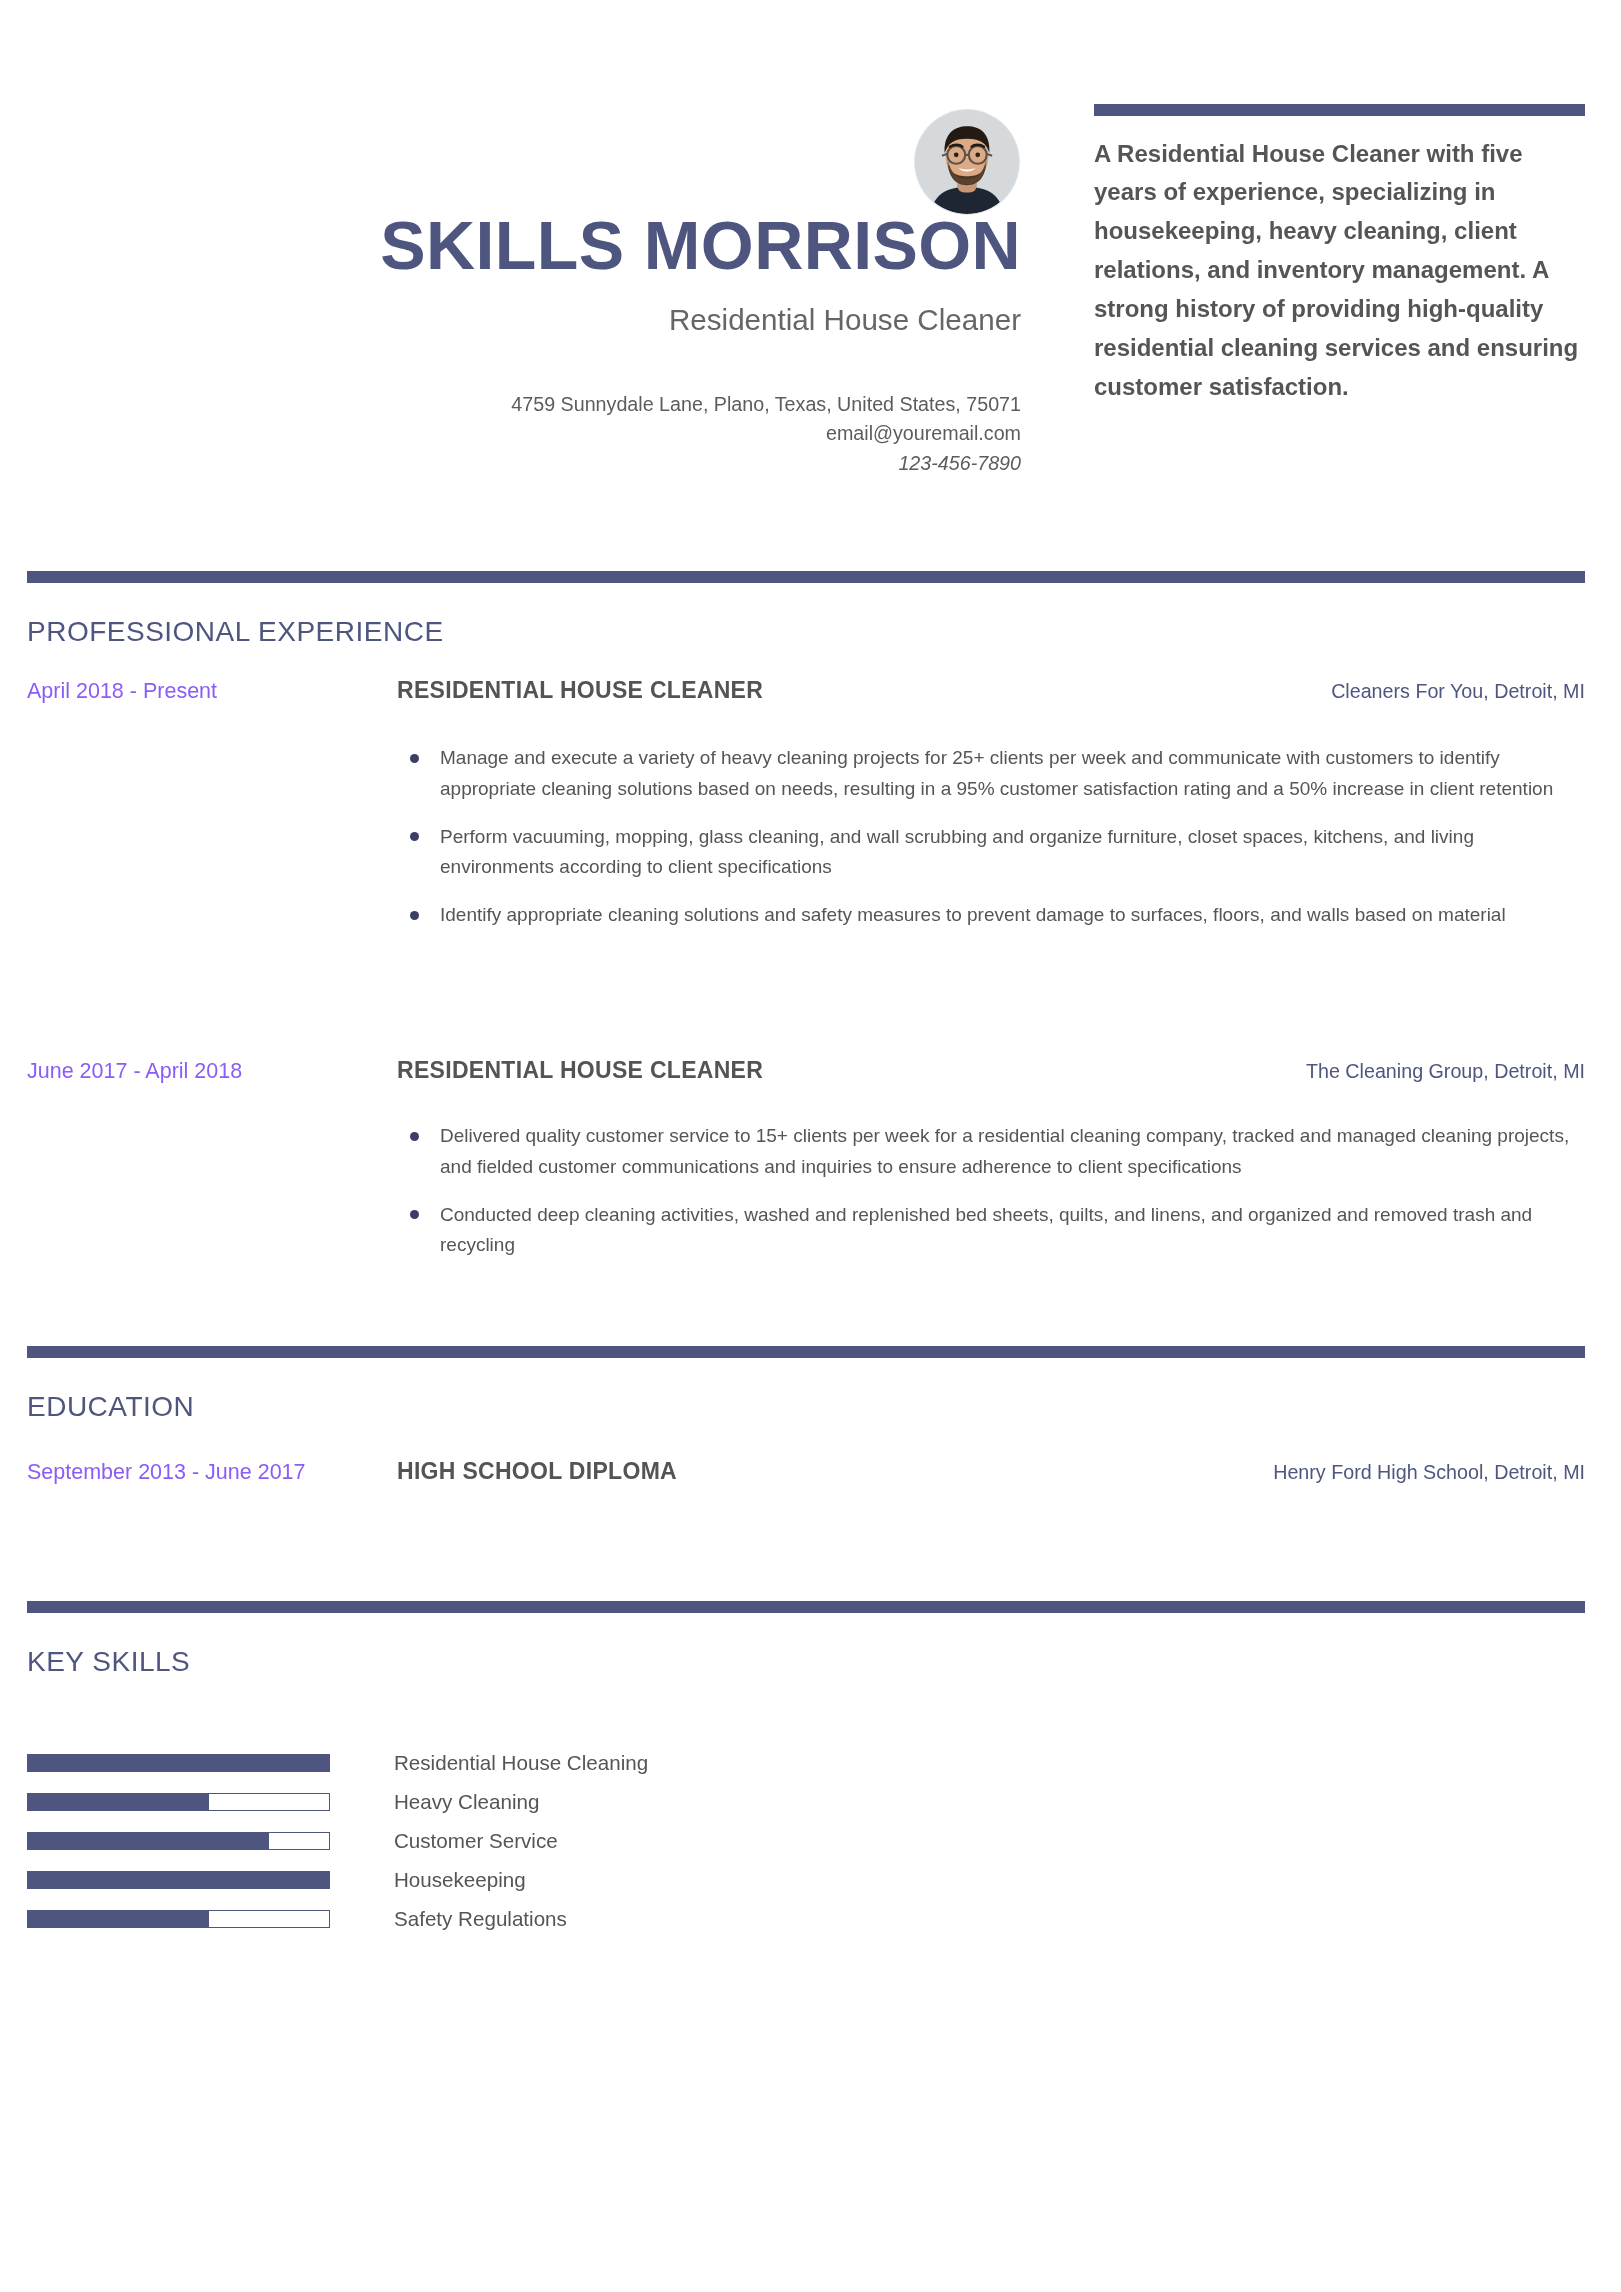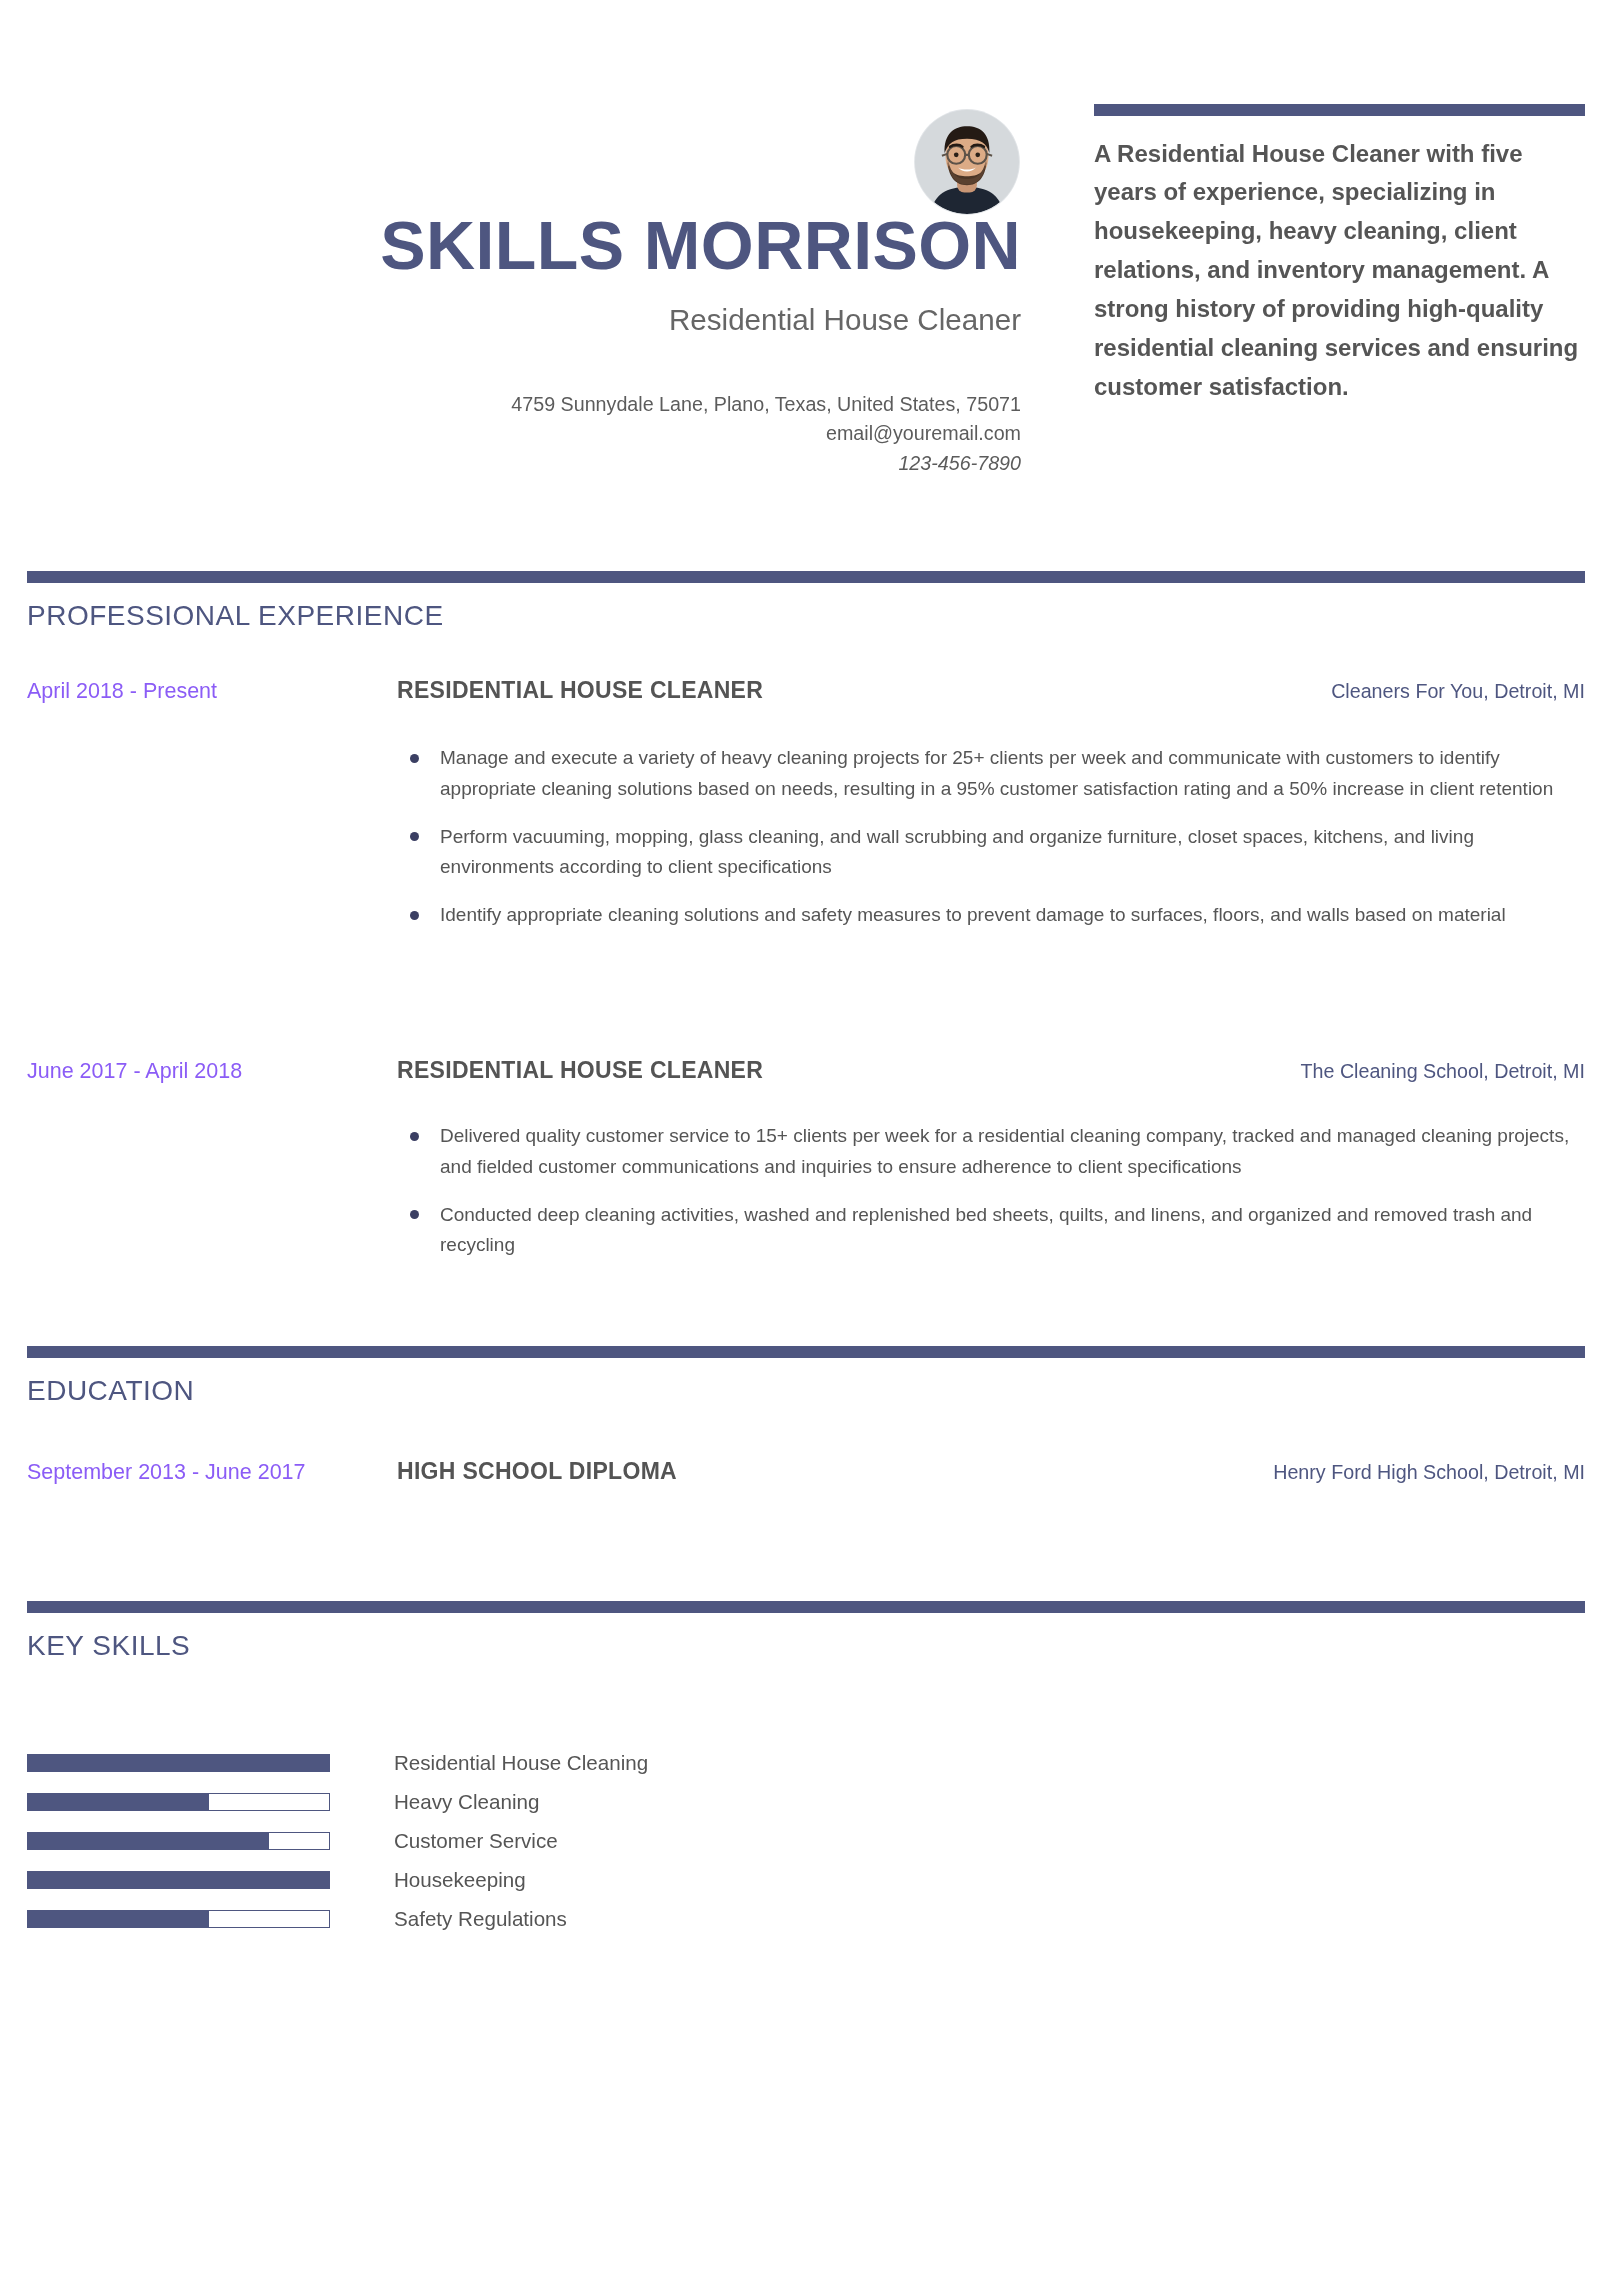--- a/index.html
+++ b/index.html
@@ -113,20 +113,21 @@
   }
 
   .section-title {
     position: absolute;
     left: 27px;
     font-size: 28px;
     color: #4E5680;
     font-weight: normal;
     letter-spacing: 0.5px;
     font-family: "Liberation Sans", sans-serif;
+    margin-top: 16px;
   }
 
   
   .entry-head {
     position: absolute;
     left: 27px;
     width: 1558px;
     height: 36px;
   }
   .entry-date {
@@ -287,21 +288,21 @@
   </div>
   <ul class="bullets" style="top:743px;">
     <li>Manage and execute a variety of heavy cleaning projects for 25+ clients per week and communicate with customers to identify appropriate cleaning solutions based on needs, resulting in a 95% customer satisfaction rating and a 50% increase in client retention</li>
     <li>Perform vacuuming, mopping, glass cleaning, and wall scrubbing and organize furniture, closet spaces, kitchens, and living environments according to client specifications</li>
     <li>Identify appropriate cleaning solutions and safety measures to prevent damage to surfaces, floors, and walls based on material</li>
   </ul>
 
   <div class="entry-head" style="top:1057px;">
     <div class="entry-date">June 2017 - April 2018</div>
     <div class="entry-title">RESIDENTIAL HOUSE CLEANER</div>
-    <div class="entry-org">The Cleaning School, Detroit, MI</div>
+    <div class="entry-org">The Cleaning Group, Detroit, MI</div>
   </div>
   <ul class="bullets" style="top:1121px;">
     <li>Delivered quality customer service to 15+ clients per week for a residential cleaning company, tracked and managed cleaning projects, and fielded customer communications and inquiries to ensure adherence to client specifications</li>
     <li>Conducted deep cleaning activities, washed and replenished bed sheets, quilts, and linens, and organized and removed trash and recycling</li>
   </ul>
 
   <div class="divider" style="top:1346px;"></div>
   <div class="section-title" style="top:1375px;">EDUCATION</div>
 
   <div class="entry-head" style="top:1458px; height:81px;">

